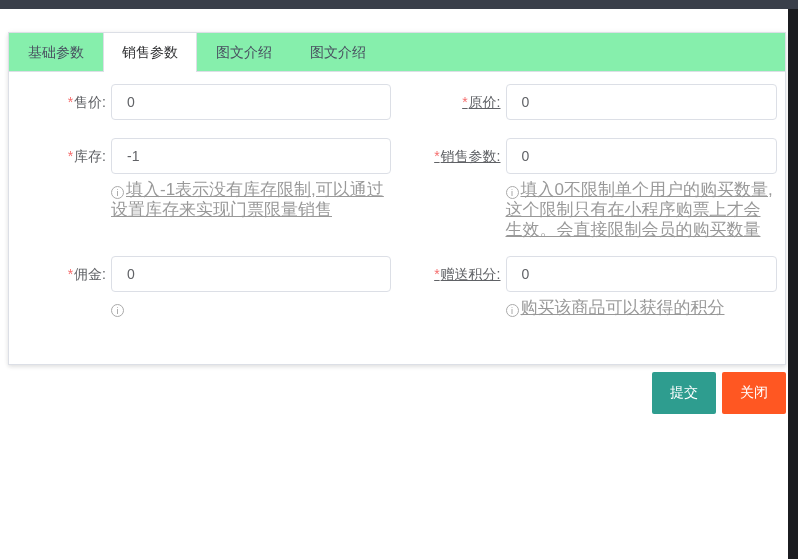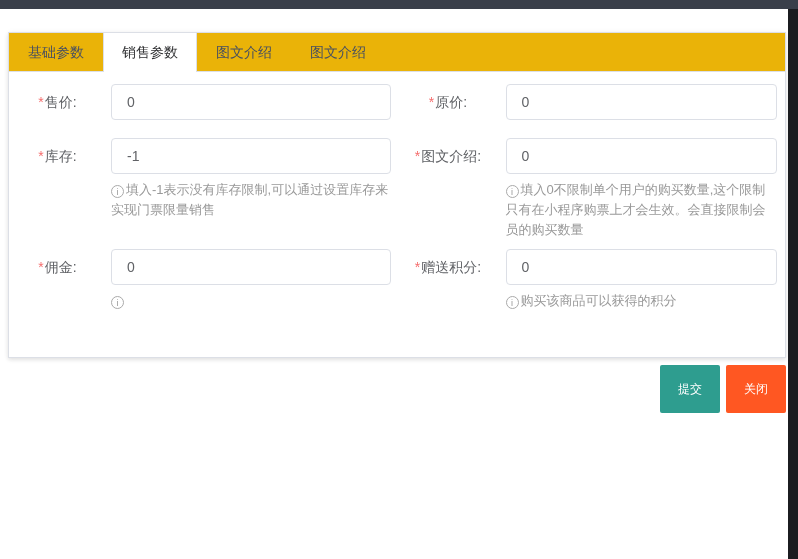--- a/index.html
+++ b/index.html
@@ -16,21 +16,21 @@
 
   .main { margin:23px 12px 0 8px; width:778px; }
 
   .card {
     background:#fff;
     border:1px solid #dcdfe6;
     box-shadow:0 2px 4px rgba(0,0,0,.10), 0 0 6px rgba(0,0,0,.04);
   }
   .tabs-header {
     display:flex;
-    background:#eab308;
+    background:#86efac;
     border-bottom:1px solid #dcdfe6;
     height:39px;
   }
   .tab {
     padding:0 18px;
     line-height:39px;
     font-size:14px;
     color:#495060;
     cursor:pointer;
     border-left:1px solid transparent;
@@ -44,50 +44,51 @@
     border-right-color:#dcdfe6;
     color:#303133;
   }
   .tab.active::after {
     content:""; position:absolute; left:0; right:0; bottom:-1px; height:1px; background:#fff;
   }
 
   .tabs-content { padding:12px 3px 28px 0; }
 
   .form-row { display:flex; margin-bottom:18px; }
-  .form-row.no-gap { margin-bottom:9px; }
+  .form-row.no-gap { margin-bottom:16px; }
   .field { width:50%; display:flex; align-items:flex-start; }
   .field-label {
     flex:0 0 102px;
-    text-align:center;
+    text-align:right;
     padding-right:5px;
     font-size:14px;
     color:#606266;
     line-height:36px;
     white-space:nowrap;
   }
-  .field.right .field-label { flex:0 0 110px; }
+  .field.right .field-label { flex:0 0 110px;text-decoration:underline; }
   .star { color:#f56c6c; margin-right:1px; }
   .field-control { flex:1; min-width:0; padding-right:5px; }
   .text-input {
     width:100%;
     height:36px;
     border:1px solid #dcdfe6;
     border-radius:4px;
     padding:0 15px;
     font-size:14px;
     color:#606266;
     outline:none;
     background:#fff;
   }
   .hint {
     margin-top:6px;
-    font-size:13px;
+    font-size:17px;
     color:#999999;
     line-height:20px;
+    text-decoration:underline;
   }
   .info-icon {
     display:inline-block;
     width:13px; height:13px;
     border:1px solid #aaaaaa;
     border-radius:50%;
     font-size:9px;
     line-height:12px;
     text-align:center;
     color:#999999;
@@ -98,26 +99,26 @@
   .info-icon::before { content:"i"; }
 
   .footer {
     display:flex;
     justify-content:flex-end;
     align-items:center;
     margin-top:7px;
     gap:6px;
   }
   .btn {
-    height:48px;
+    height:42px;
     padding:0 18px;
     border:none;
     border-radius:2px;
     color:#ffffff;
-    font-size:12px;
+    font-size:14px;
     cursor:pointer;
     font-family:"Liberation Sans","DejaVu Sans",sans-serif;
   }
   .btn-submit { background:#2e9d8f; }
   .btn-close  { background:#ff5722; }
 </style>
 </head>
 <body>
 
 <div class="topbar"></div>
@@ -161,21 +162,21 @@
           </div>
           <div class="field-control">
             <input class="text-input" type="text" value="-1" style="">
             <div class="hint">
               <span class="info-icon"></span><span>填入-1表示没有库存限制,可以通过设置库存来实现门票限量销售</span>
             </div>
           </div>
         </div>
         <div class="field right">
           <div class="field-label">
-            <span class="star">*</span><span>图文介绍:</span>
+            <span class="star">*</span><span>销售参数:</span>
           </div>
           <div class="field-control">
             <input class="text-input" type="text" value="0" style="">
             <div class="hint">
               <span class="info-icon"></span><span>填入0不限制单个用户的购买数量,这个限制只有在小程序购票上才会生效。会直接限制会员的购买数量</span>
             </div>
           </div>
         </div>
       </div>
 

